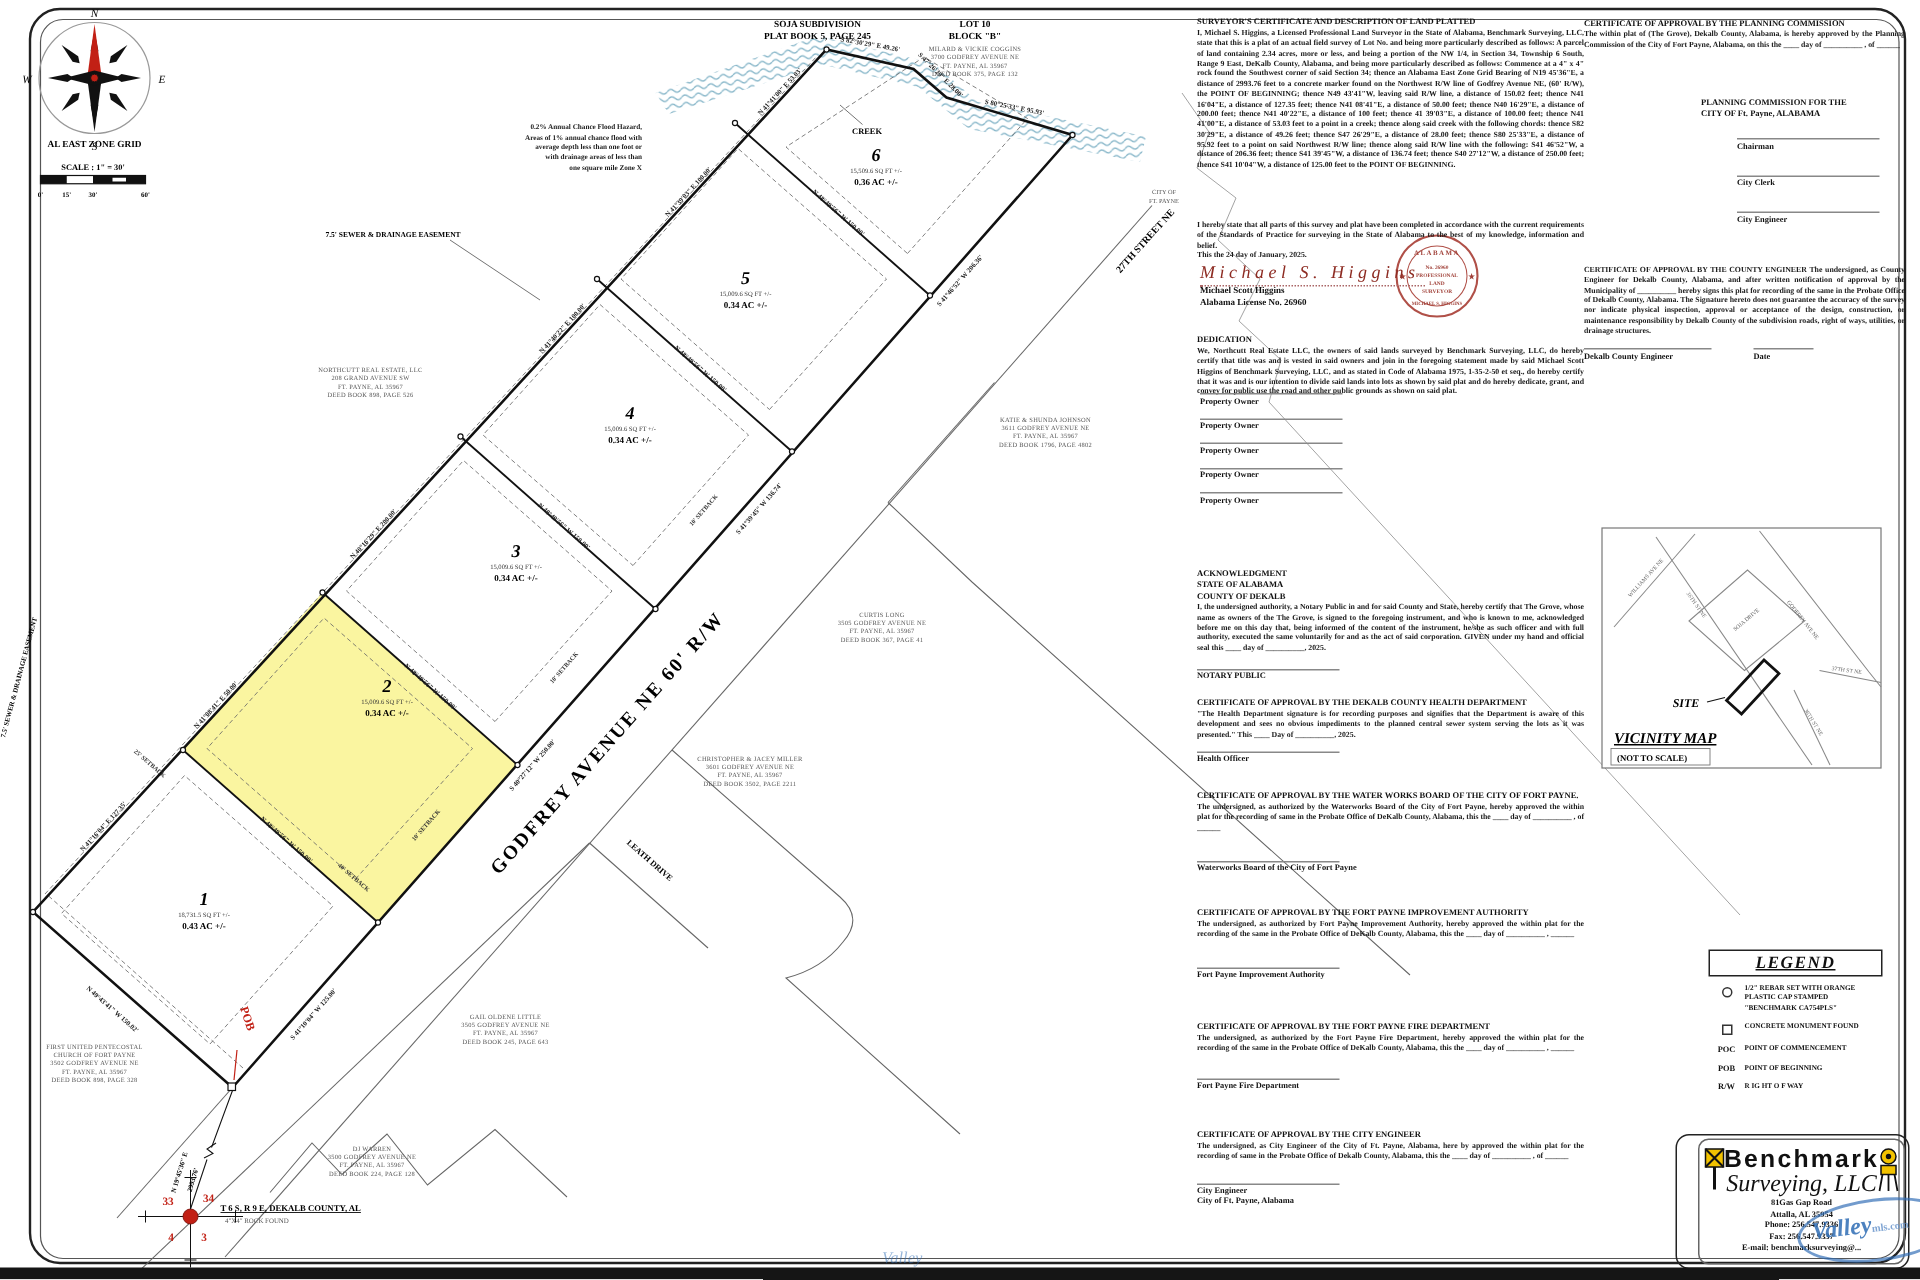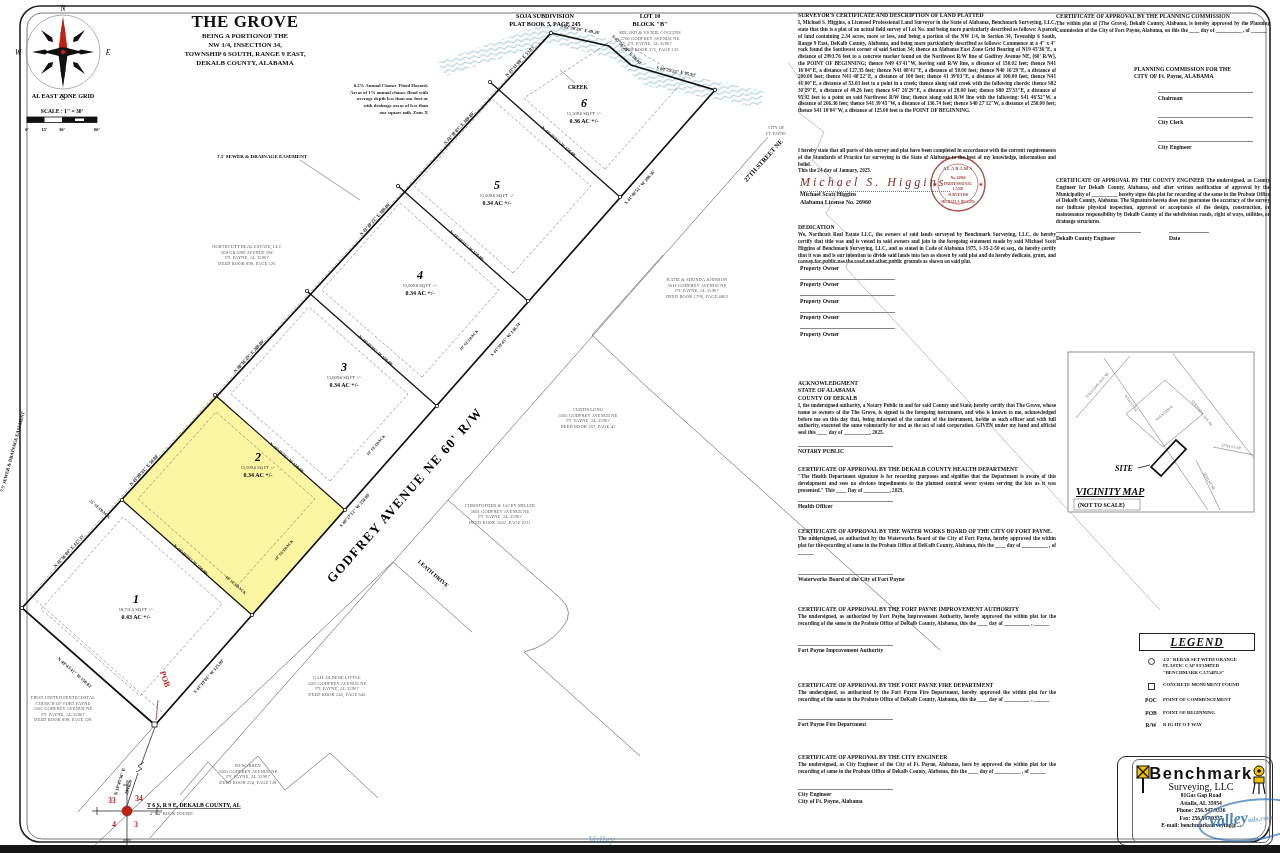--- a/index.html
+++ b/index.html
@@ -30,21 +30,21 @@
   .lg-row{display:flex;align-items:flex-start;margin-top:6px;}
   .lg-sym{width:24px;text-align:center;flex:0 0 24px;font-size:5.6px;font-weight:bold;}
   .lg-circle{width:5px;height:5px;border:1px solid #333;border-radius:50%;margin:1px auto;}
   .lg-square{width:5px;height:5px;border:1px solid #333;margin:1px auto;}
   .lg-text{font-size:4.8px;font-weight:bold;line-height:1.35;}
   
   .firm{left:1117px;top:756px;width:154px;height:88px;border:1.6px solid #222;border-radius:9px;}
   .firm-inner{position:absolute;inset:2px;border:.8px solid #666;border-radius:7px;text-align:center;margin-left:12px;}
   .firm-name{font-family:"Liberation Sans",sans-serif;font-size:16.5px;font-weight:600;
              letter-spacing:1.5px;margin-top:4px;}
-  .firm-tag{font-size:10px;margin-top:-2px;}
+  .firm-tag{font-style:italic;font-size:16px;margin-top:-2px;}
   .firm-lines div{font-size:5.6px;font-weight:bold;line-height:1.35;}
   .wm{left:1198px;top:799px;width:106px;height:42px;z-index:6;transform:rotate(-7deg);opacity:.85;}
   .wm-oval{position:absolute;inset:0;border:2.5px solid rgba(47,109,181,.8);border-radius:50%;}
   .wm-text{position:absolute;left:10px;top:9px;color:#2f6db5;font-style:italic;font-weight:bold;font-size:16px;}
   .wm-small{font-size:7px;font-style:normal;color:#6b96cc;}
   .wm2{left:588px;top:833px;color:#2f6db5;opacity:.5;font-style:italic;font-size:11px;z-index:2;}
   .bottom-bar{left:0;top:845px;width:1280px;height:8px;background:#151515;z-index:7;}
 </style>
 </head>
 <body>
@@ -292,29 +292,20 @@
       <text x="163" y="96" transform="rotate(8 163 96)">37TH ST NE</text>
       <text x="140" y="130" transform="rotate(58 140 130)">36TH ST NE</text>
     </g>
     <text x="56" y="119" font-size="8" font-weight="bold" font-style="italic" text-anchor="middle">SITE</text>
     <text x="8" y="143" font-size="10" font-weight="bold" font-style="italic" text-decoration="underline">VICINITY MAP</text>
     <rect x="6" y="147" width="66" height="11" fill="none" stroke="#777" stroke-width="0.6"></rect>
     <text x="10" y="155" font-size="5.8" font-weight="bold">(NOT TO SCALE)</text>
   </g>
 </svg>
 
-<div class="abs title-block">
-  <div class="title-main">THE GROVE</div>
-  <div class="title-sub">
-        <div>BEING A PORTIONOF THE</div>
-        <div>NW 1/4, INSECTION 34,</div>
-        <div>TOWNSHIP 6 SOUTH, RANGE 9 EAST,</div>
-        <div>DEKALB COUNTY, ALABAMA</div>
-      </div>
-</div>
 
 <div class="abs flood">
       <div>0.2% Annual Chance Flood Hazard,</div>
       <div>Areas of 1% annual chance flood with</div>
       <div>average depth less than one foot or</div>
       <div>with drainage areas of less than</div>
       <div>one square mile Zone X</div>
     </div>
 
 <div class="abs ca" style="top:12px">

